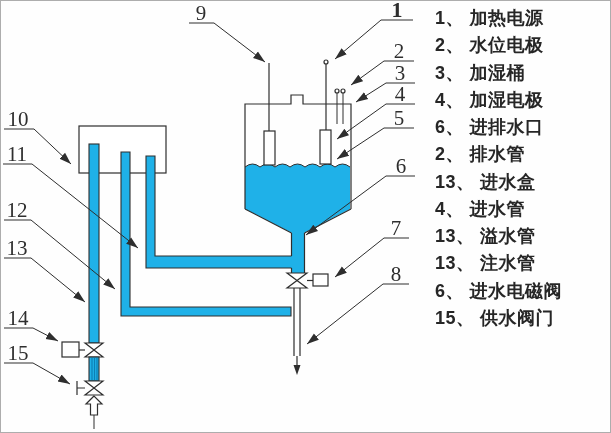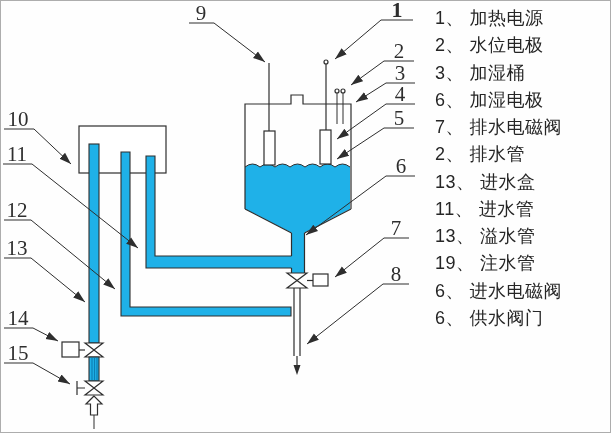--- a/index.html
+++ b/index.html
@@ -21,21 +21,21 @@
   .white { fill: #fff; stroke: var(--line); stroke-width: 1.2; }
   .hatch { stroke: var(--hatch); stroke-width: 1.2; fill: none; }
   .leader { stroke: var(--line); stroke-width: 1; fill: none; marker-end: url(#ah); }
   .num {
     font-family: "Liberation Serif", "DejaVu Serif", serif;
     font-size: 21px; fill: var(--line); text-anchor: middle;
   }
   .num-bold { font-weight: bold; font-size: 22px; }
   .legend { position: absolute; left: 434px; top: 4px; width: 176px; }
   .legend-item {
-    height: 27.25px; line-height: 27.25px; font-size: 18px; font-weight: normal;
+    height: 27.25px; line-height: 27.25px; font-size: 18px; font-weight: bold;
     color: var(--legend-text); white-space: nowrap; letter-spacing: 0.5px;
   }
 </style>
 </head>
 <body>
 
 <div class="screen">
 
   <svg class="diagram-svg" width="433" height="433" viewBox="0 0 433 433">
     <defs>
@@ -120,24 +120,24 @@
     <text class="num" x="16" y="216">12</text>
     <text class="num" x="16" y="254">13</text>
     <text class="num" x="17" y="324">14</text>
     <text class="num" x="17" y="359">15</text>
   </svg>
 
   <div class="legend">
     <div class="legend-item">1、 加热电源</div>
     <div class="legend-item">2、 水位电极</div>
     <div class="legend-item">3、 加湿桶</div>
-    <div class="legend-item">6、 加湿电极</div>
-    <div class="legend-item">7、 排水电磁阀</div>
+    <div class="legend-item">4、 加湿电极</div>
+    <div class="legend-item">6、 进排水口</div>
     <div class="legend-item">2、 排水管</div>
     <div class="legend-item">13、 进水盒</div>
-    <div class="legend-item">11、 进水管</div>
+    <div class="legend-item">4、 进水管</div>
     <div class="legend-item">13、 溢水管</div>
-    <div class="legend-item">19、 注水管</div>
+    <div class="legend-item">13、 注水管</div>
     <div class="legend-item">6、 进水电磁阀</div>
-    <div class="legend-item">6、 供水阀门</div>
+    <div class="legend-item">15、 供水阀门</div>
   </div>
 
 </div>
 
 </body></html>

